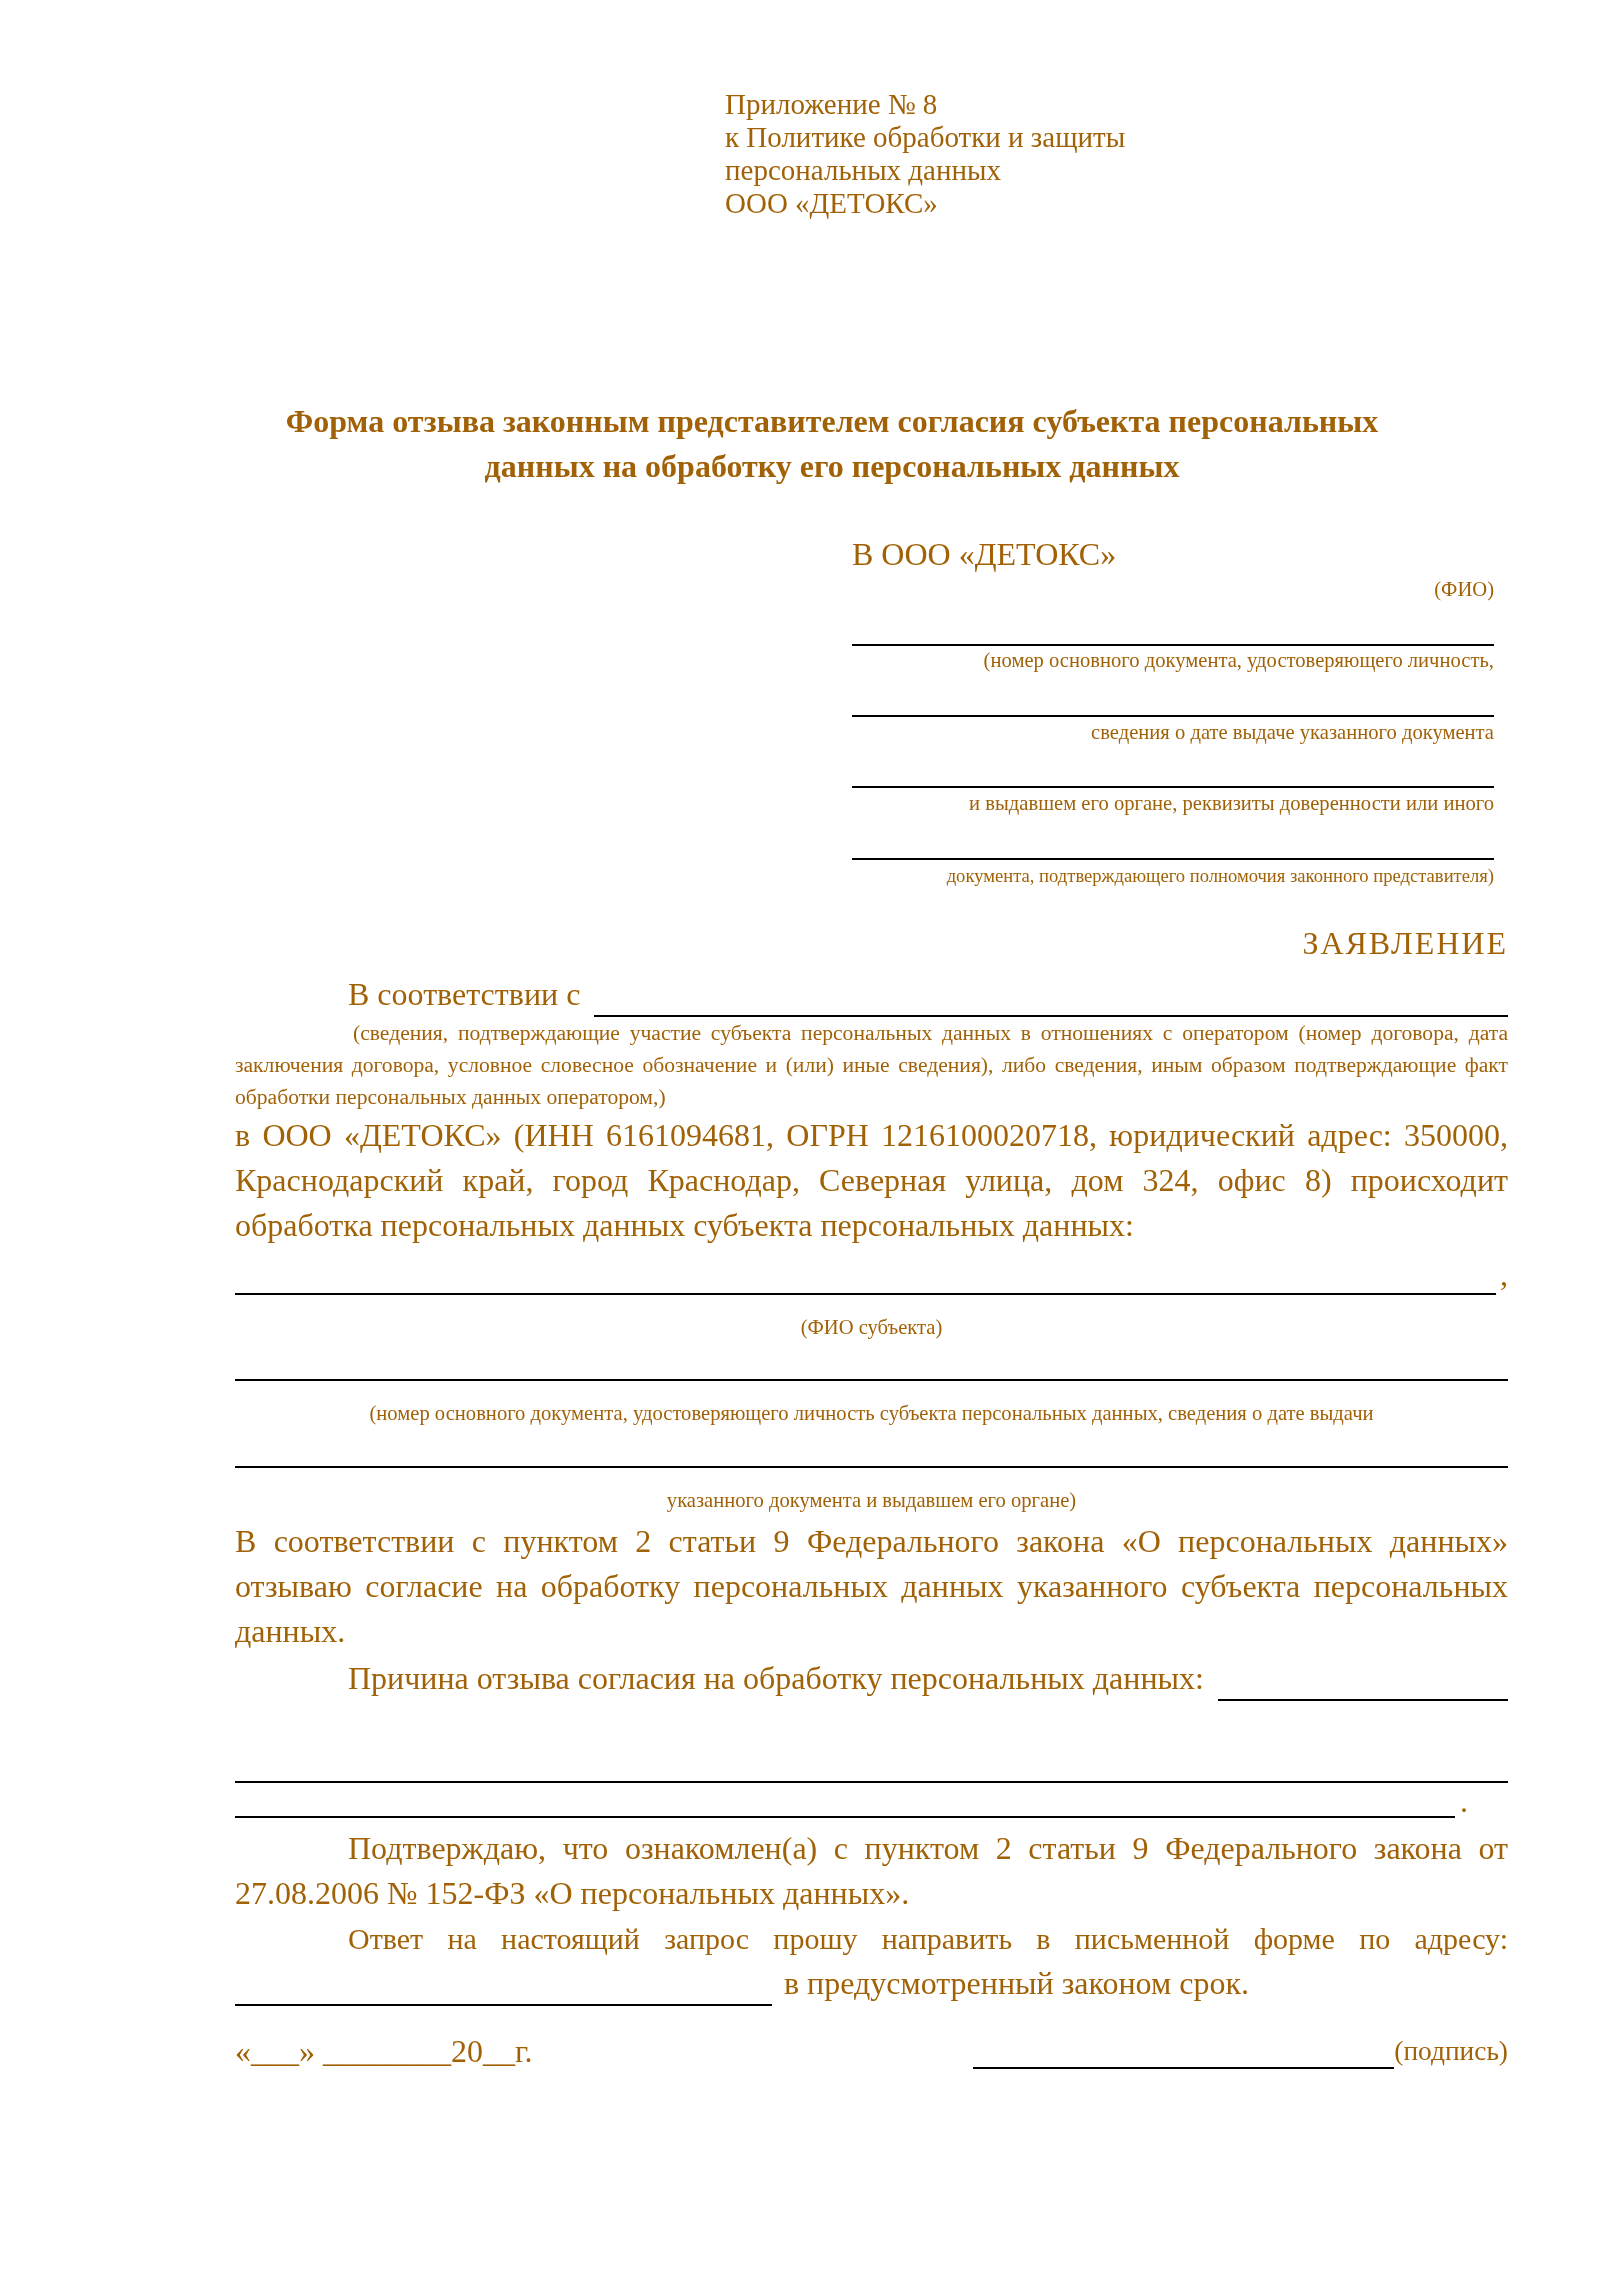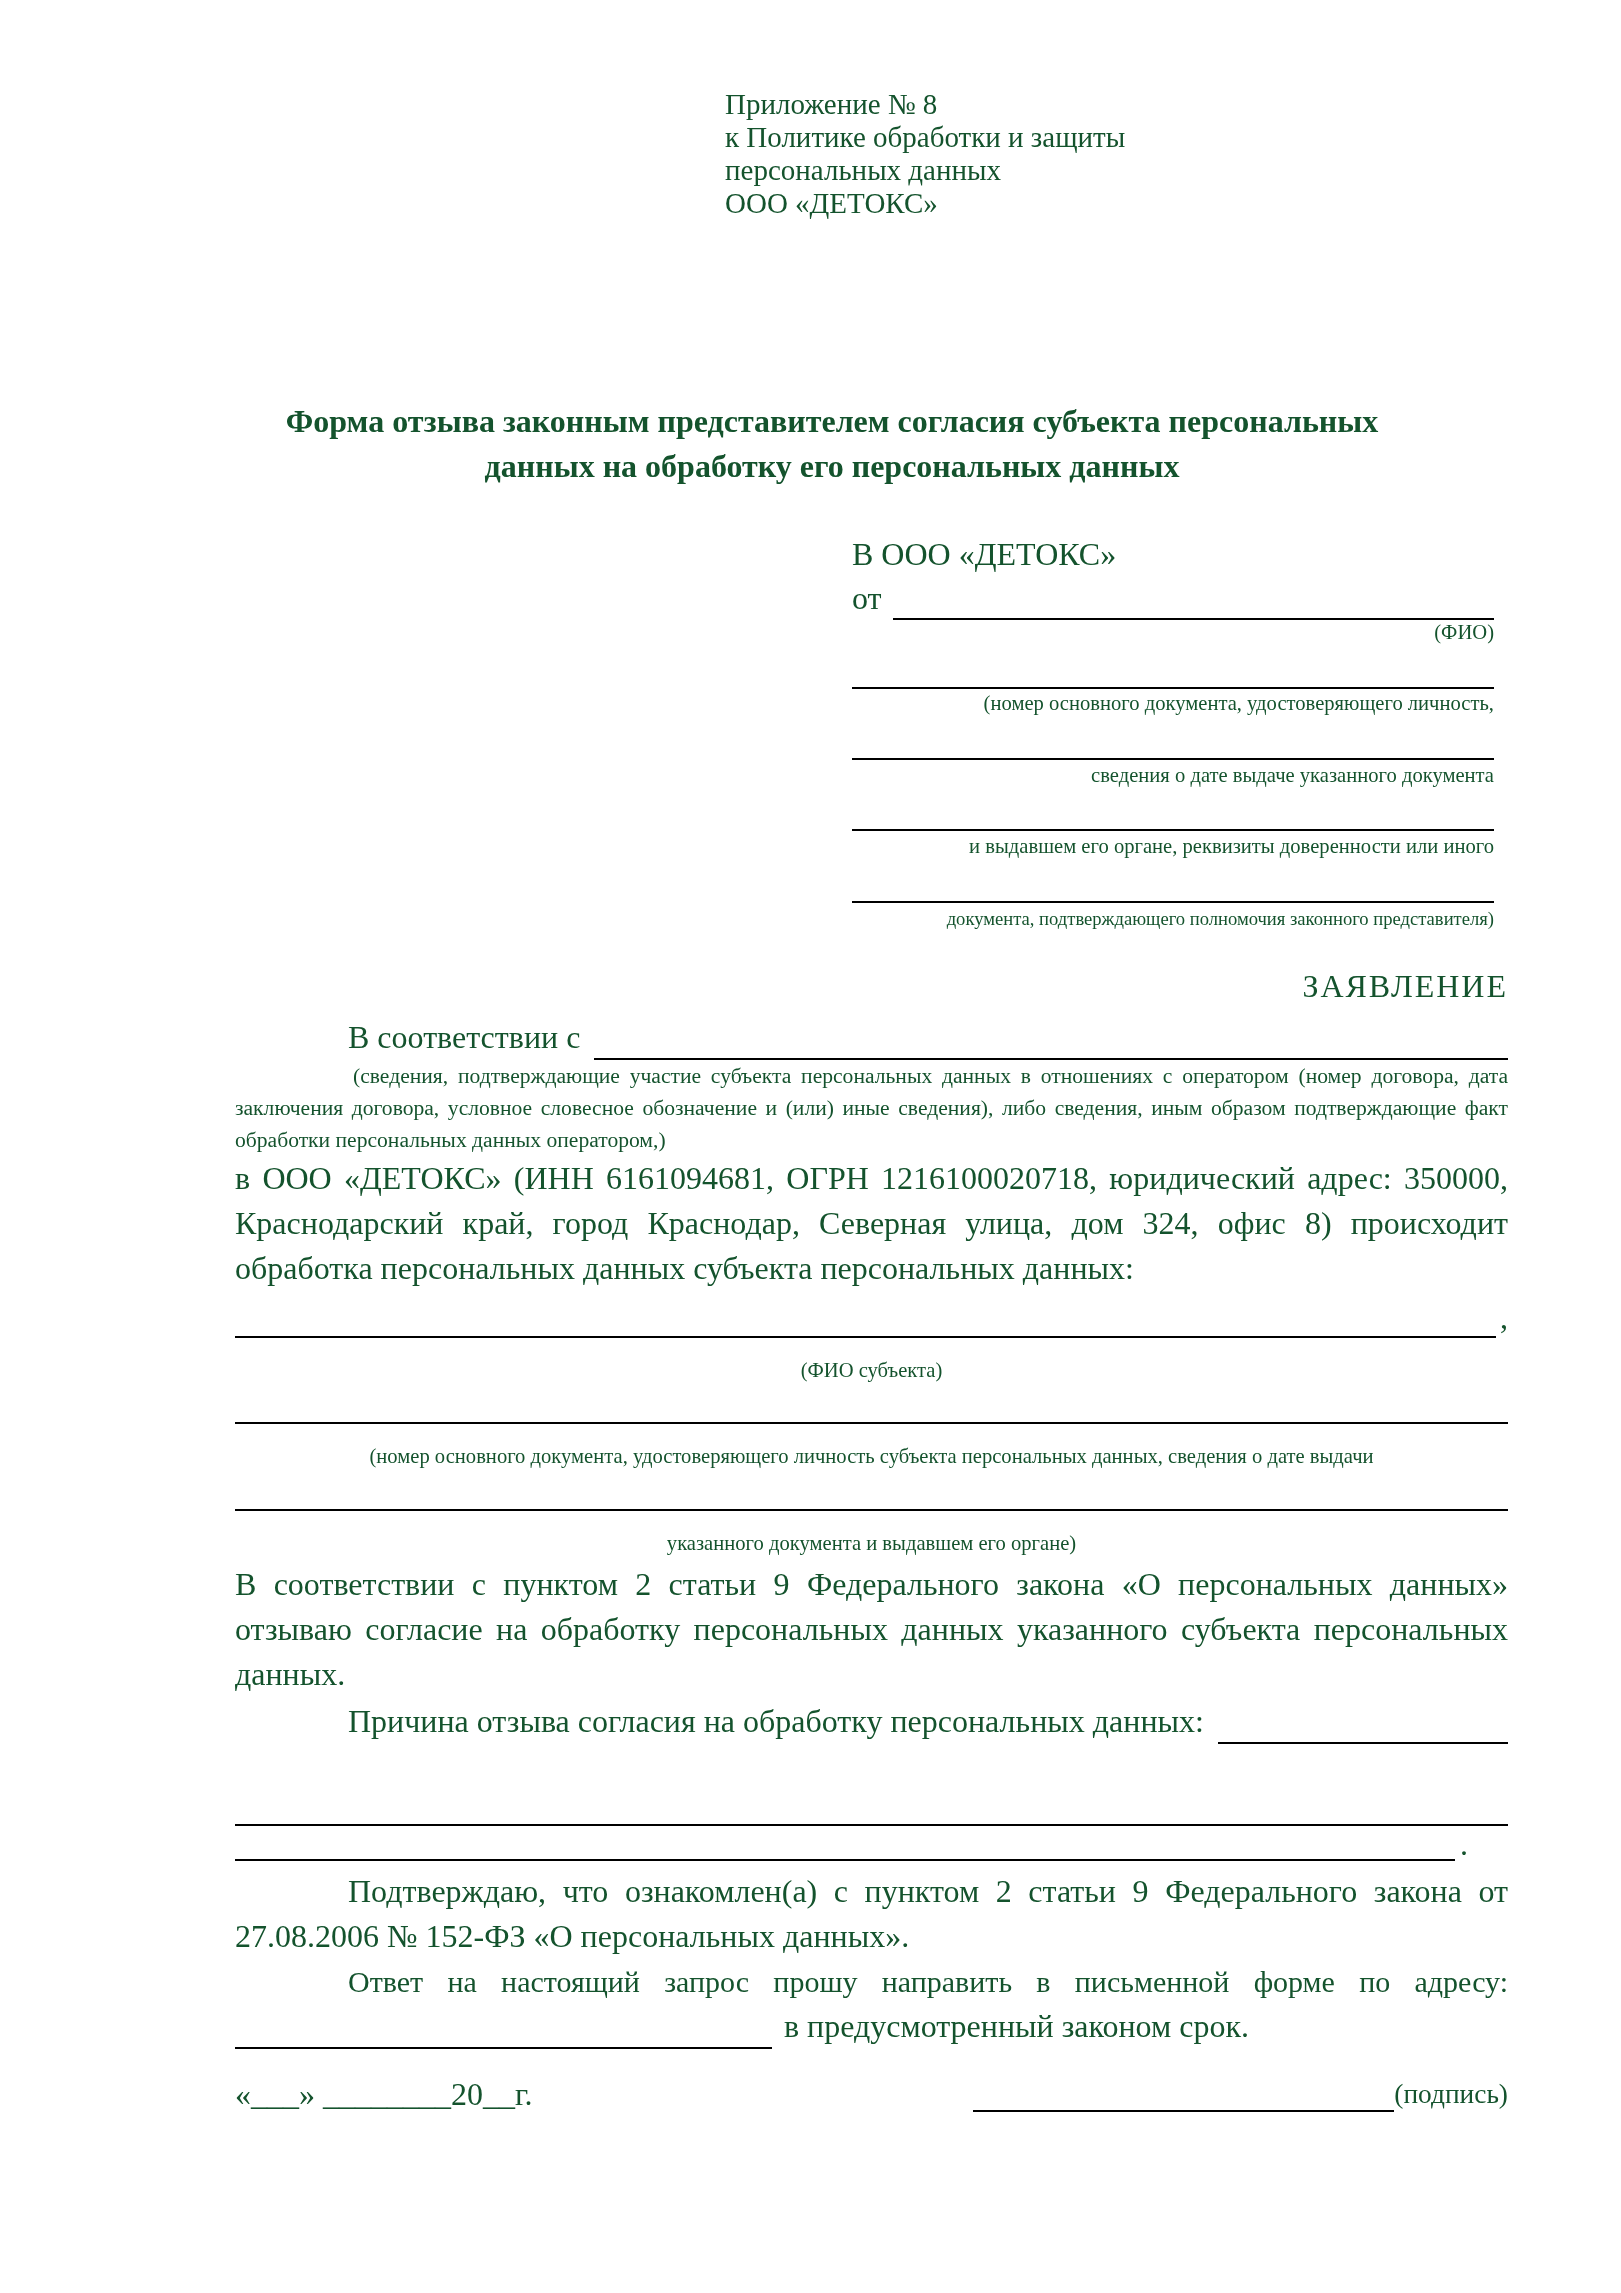--- a/index.html
+++ b/index.html
@@ -1,17 +1,17 @@
 <!DOCTYPE html>
 <html lang="ru"><head>
 <meta charset="utf-8">
 <style>
   html,body{margin:0;padding:0;background:#fff;}
   .page{
-    width:1621px;height:2294px;background:#ffffff;color:#14532d;
+    width:1621px;height:2294px;background:#ffffff;color:#a16207;
     font-family:"Liberation Serif","DejaVu Serif",serif;
     position:relative;overflow:hidden;
   }
   .content{padding:88px 113px 0 235px;}
 
   
   .annex{margin-left:490px;font-size:29px;line-height:33px;}
 
   
   .doc-title{
@@ -72,24 +72,20 @@
       <div>Приложение № 8</div>
       <div>к Политике обработки и защиты</div>
       <div>персональных данных</div>
       <div>ООО «ДЕТОКС»</div>
     </div>
 
     <div class="doc-title">Форма отзыва законным представителем согласия субъекта персональных данных на обработку его персональных данных</div>
 
     <div class="addressee">
       <div class="addr-org">В ООО «ДЕТОКС»</div>
-      <div class="from-row">
-        <span>от</span>
-        <span class="from-fill"></span>
-      </div>
       <div class="cap">(ФИО)</div>
 
       <div class="addr-blank"></div>
       <div class="cap">(номер основного документа, удостоверяющего личность,</div>
 
       <div class="addr-blank"></div>
       <div class="cap">сведения о дате выдаче указанного документа</div>
 
       <div class="addr-blank"></div>
       <div class="cap">и выдавшем его органе, реквизиты доверенности или иного</div>

